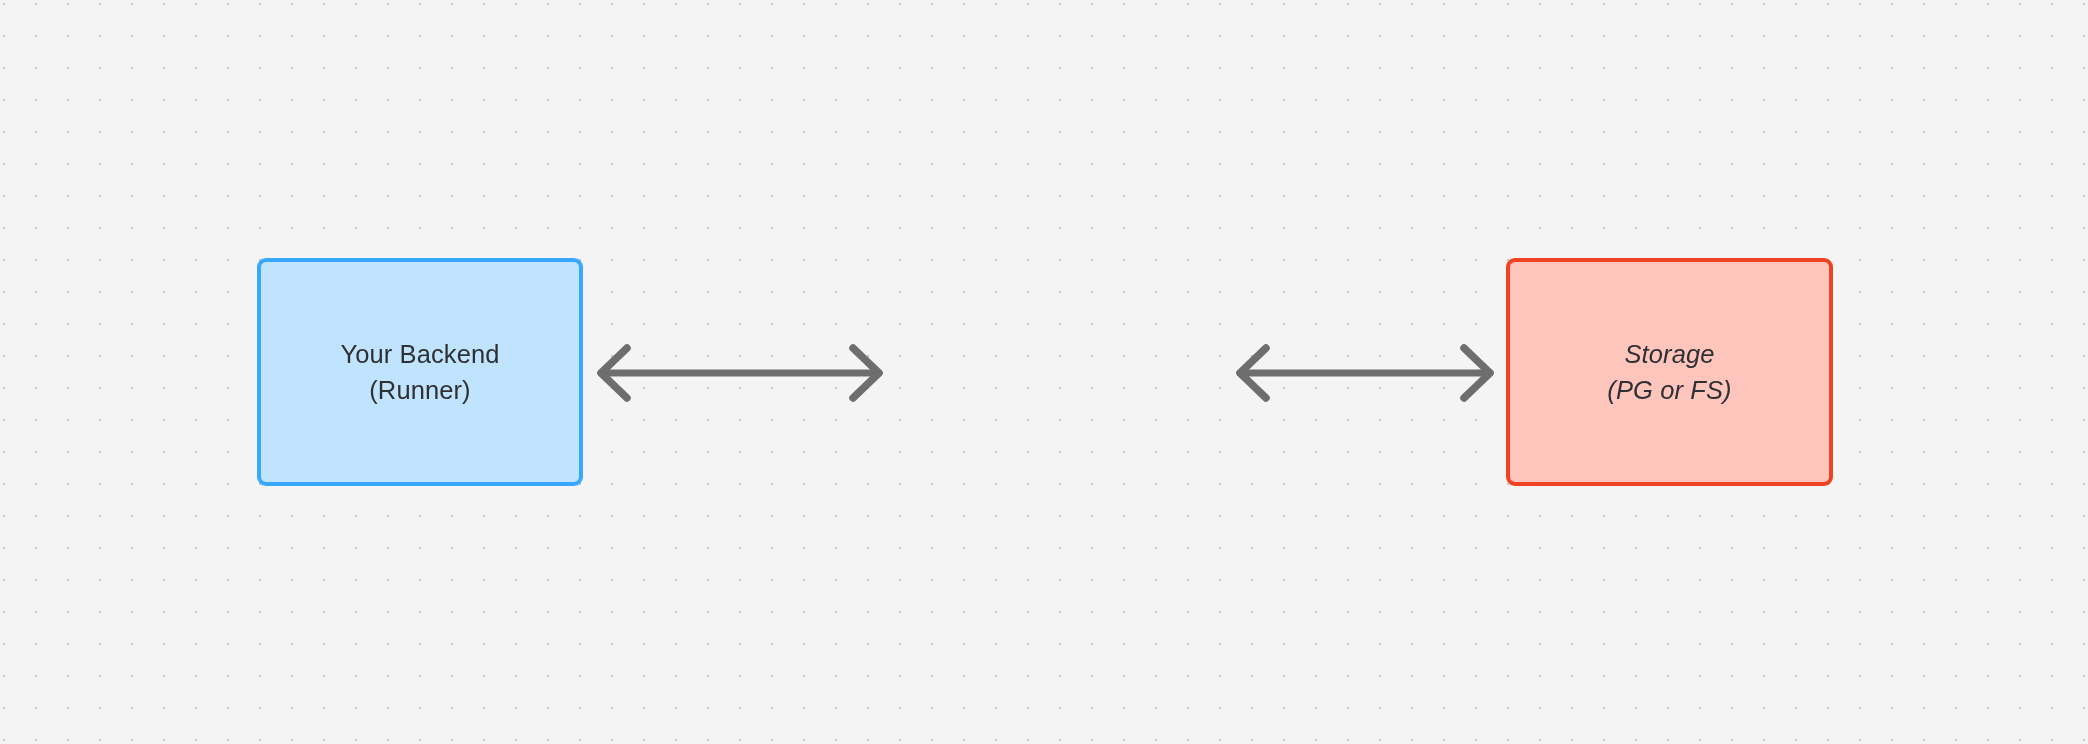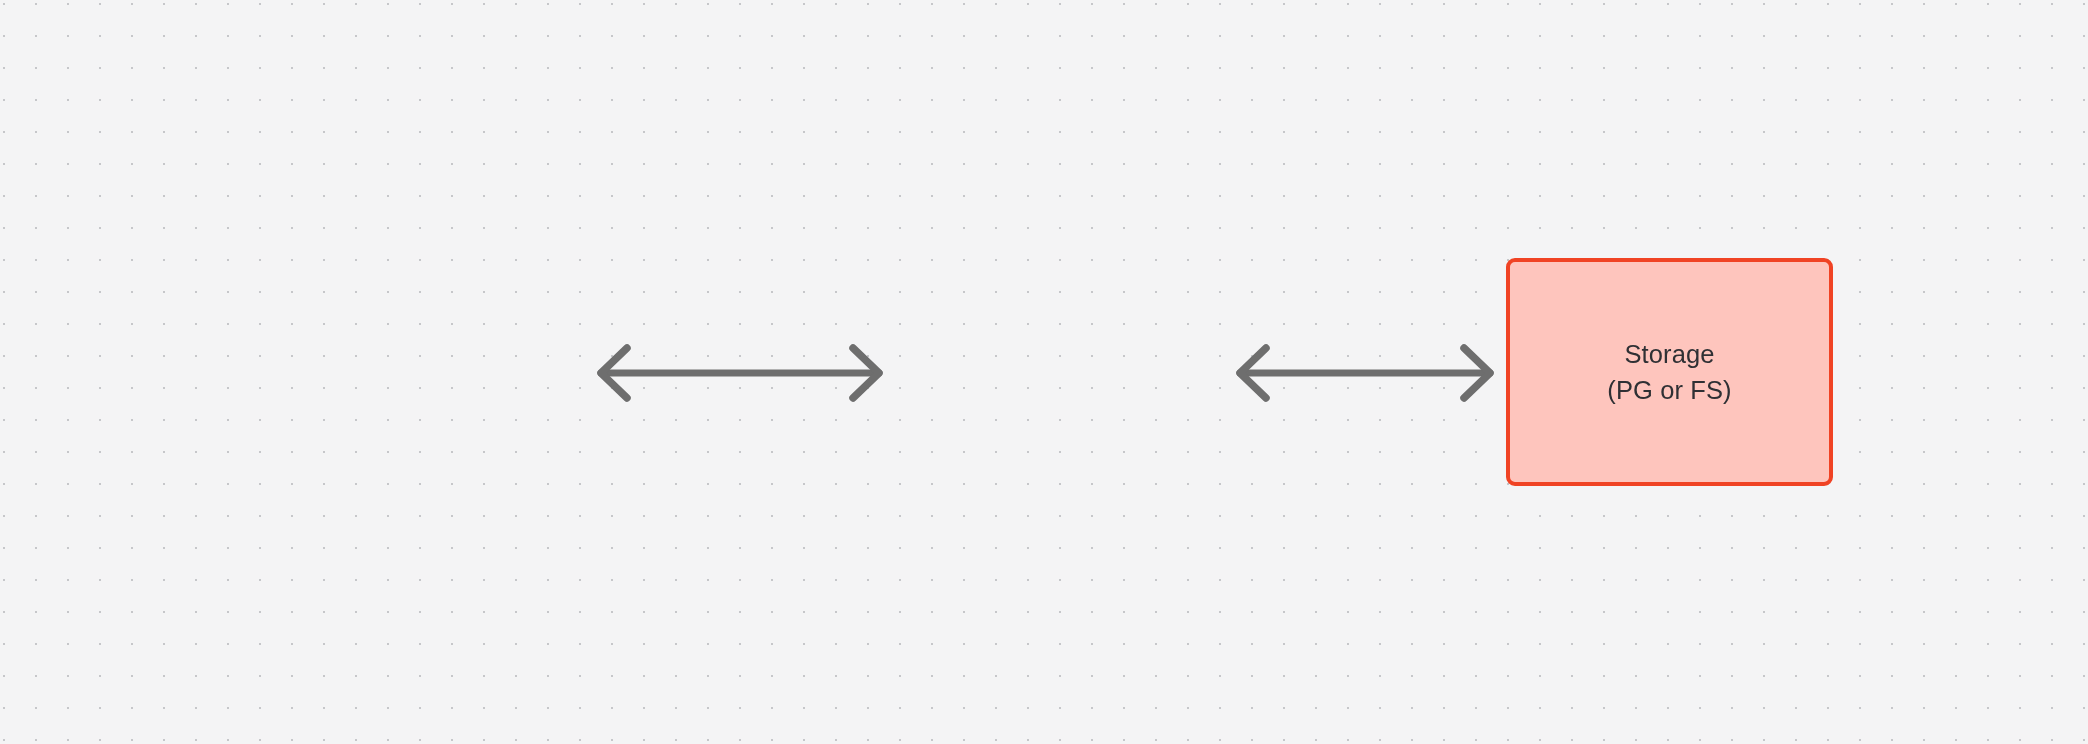--- a/index.html
+++ b/index.html
@@ -65,20 +65,21 @@
     border-color: #f4a045;
   }
 
   #node-storage {
     left: 1506px;
     top: 258px;
     width: 327px;
     height: 228px;
     background: #fec5bd;
     border-color: #f04324;
+    font-style: italic;
   }
 
   .edge {
     position: absolute;
     top: 340px;
     height: 66px;
     pointer-events: none;
   }
 
   #edge-backend-engine {
@@ -96,20 +97,24 @@
     width: 100%;
     height: 100%;
     overflow: visible;
   }
 </style>
 </head>
 <body>
 
 <div id="canvas">
 
+  <div class="node" id="node-backend">
+    <span class="label-line">Your Backend</span>
+    <span class="label-line">(Runner)</span>
+  </div>
 
   <div class="edge" id="edge-backend-engine">
     <svg viewBox="0 0 290 66" preserveAspectRatio="none">
       <line x1="6" y1="33" x2="284" y2="33" stroke="#6e6e6e" stroke-width="7" stroke-linecap="round"></line>
       <polyline points="32,8 6,33 32,58" fill="none" stroke="#6e6e6e" stroke-width="7.5" stroke-linecap="round" stroke-linejoin="round"></polyline>
       <polyline points="258,8 284,33 258,58" fill="none" stroke="#6e6e6e" stroke-width="7.5" stroke-linecap="round" stroke-linejoin="round"></polyline>
     </svg>
   </div>
 
 

